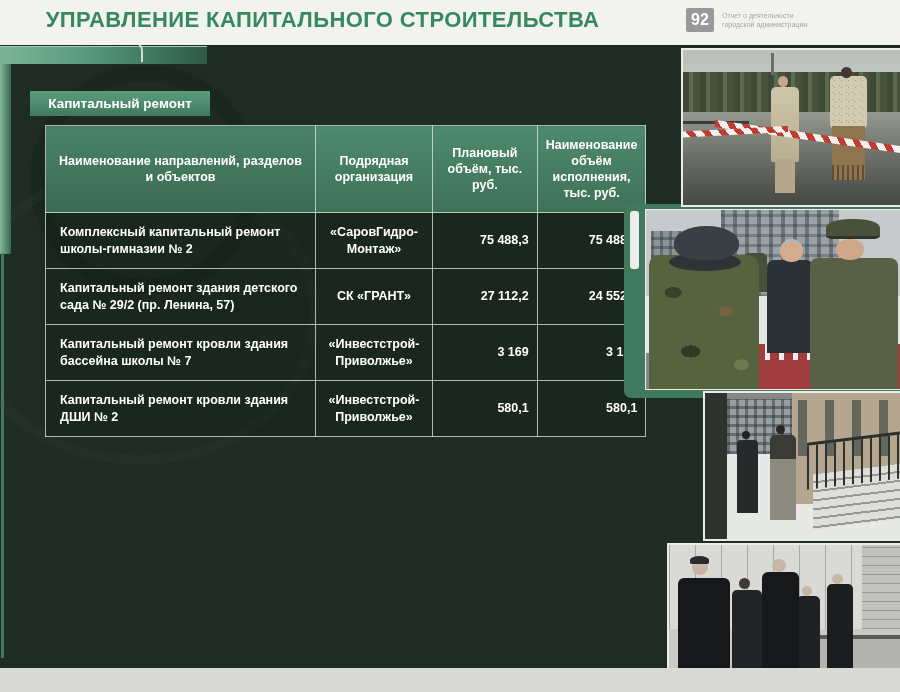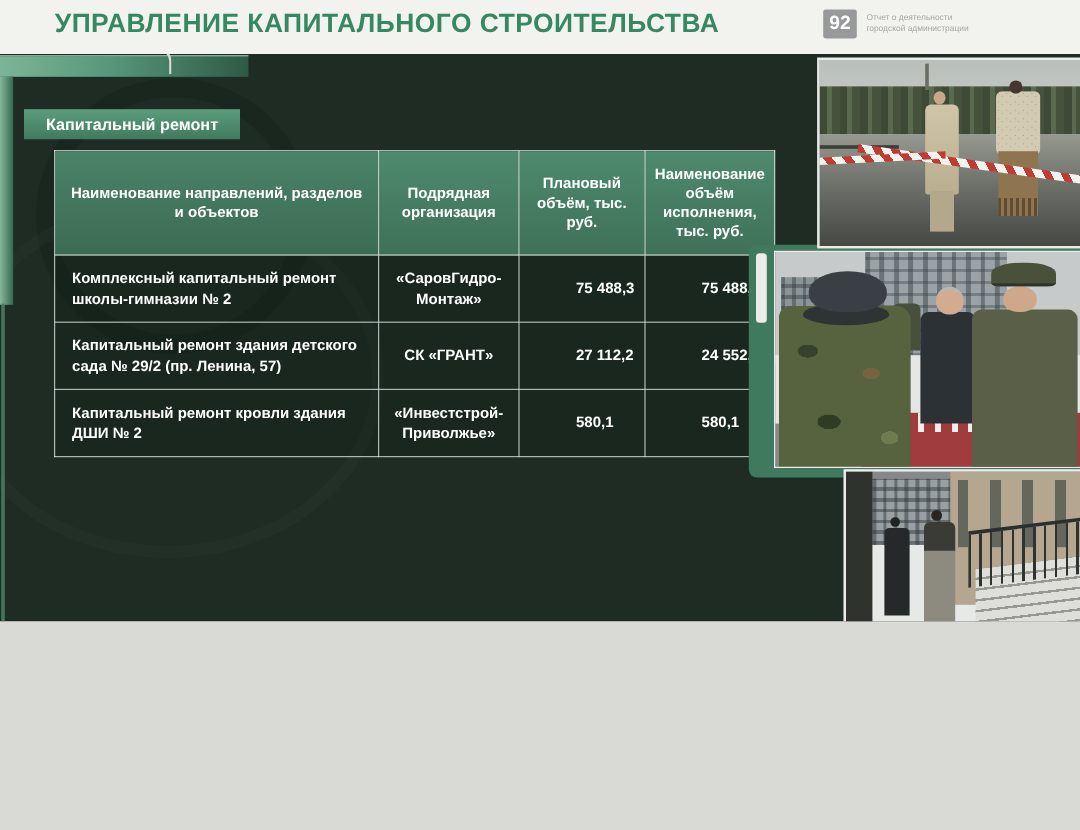--- a/index.html
+++ b/index.html
@@ -1,17 +1,17 @@
 <!DOCTYPE html>
 <html><head>
 <meta charset="utf-8">
 <style>
   html,body{margin:0;padding:0;background:#d9d9d6;}
   *{box-sizing:border-box;}
-  .stage{position:relative;width:900px;height:518px;overflow:hidden;
+  .stage{position:relative;width:900px;height:668px;overflow:hidden;
          font-family:"Liberation Sans",sans-serif;background:#f2f2ef;}
 
   
   .topband{position:absolute;left:0;top:0;width:900px;height:45px;background:#f2f2ef;}
   .page-title{position:absolute;left:0;top:7px;width:645px;text-align:center;
               font-size:22px;font-weight:bold;letter-spacing:.4px;color:#35885f;}
   .page-badge{position:absolute;left:686px;top:8px;width:28px;height:24px;background:#98999a;
               color:#fff;font-size:16px;font-weight:bold;display:flex;align-items:center;
               justify-content:center;border-radius:2px;}
   .page-note{position:absolute;left:722px;top:11px;font-size:7px;line-height:9px;color:#a6a6a3;}
@@ -26,38 +26,38 @@
   .grad-bar{position:absolute;left:0;top:1px;width:207px;height:18px;
             background:linear-gradient(90deg,#7cb596,#55977a 45%,#2e5a44);
             border-top:1px solid #a3cdb7;}
   .tab-outline{position:absolute;left:0;top:-5px;width:143px;height:22px;
                border:2px solid #d9ddd9;border-left:none;border-bottom:none;
                border-radius:0 11px 0 0;}
   .left-bar{position:absolute;left:0;top:19px;width:11px;height:190px;
             background:linear-gradient(90deg,#83b89b,#4c8166 70%,#38664e);}
   .left-line{position:absolute;left:1px;top:208px;width:3px;height:405px;background:#4c8166;opacity:.85;}
 
-  .section-badge{position:absolute;left:20px;top:46px;width:180px;height:25px;
+  .section-badge{position:absolute;left:30px;top:46px;width:180px;height:25px;
                  background:linear-gradient(180deg,#5b9d7d,#417a5e);
                  color:#fff;font-size:13.5px;font-weight:bold;display:flex;
                  align-items:center;justify-content:center;}
 
   
   .data-table{position:absolute;left:45px;top:80px;border-collapse:collapse;table-layout:fixed;
               background:rgba(12,22,16,.25);}
   .data-table td,.data-table th{border:1px solid rgba(225,232,228,.75);color:#fff;
               font-size:12.5px;font-weight:bold;vertical-align:middle;padding:4px 8px;line-height:1.3;}
   .data-table th{background:linear-gradient(180deg,#4e8a6d,#3f7158);text-align:center;}
   .data-table th.col-name{background:linear-gradient(180deg,#4a8368,#3c6b53);}
   .row-h{height:87px;}
   .row-b{height:56px;}
   .row-b-last{height:70px;}
   td.c-name{text-align:left;padding-left:14px;}
   td.c-org{text-align:center;}
-  td.c-num{text-align:left;white-space:nowrap;padding-left:47px;}
+  td.c-num{text-align:right;white-space:nowrap;padding-left:47px;}
 
   
   .photo{position:absolute;overflow:hidden;border:2px solid #e9ece8;background:#888;}
   .photo div{position:absolute;}
 
   .ph1{left:681px;top:3px;width:223px;height:159px;}
   .p1-sky{left:0;right:0;top:0;height:45%;background:linear-gradient(180deg,#b9bfba,#ccCfc7);}
   .p1-forest{left:0;right:0;top:14%;height:26%;
      background:repeating-linear-gradient(90deg,#3e4a36 0 6px,#5a6a4e 6px 10px,#46523c 10px 17px);}
   .p1-road{left:0;right:0;top:40%;bottom:0;background:linear-gradient(180deg,#96998f,#6e716a 45%,#454843);}
@@ -196,20 +196,26 @@
         <td class="c-num">75 488,3</td>
         <td class="c-num">75 488,3</td>
       </tr>
       <tr class="row-b">
         <td class="c-name">Капитальный ремонт здания детского сада № 29/2 (пр. Ленина, 57)</td>
         <td class="c-org">СК «ГРАНТ»</td>
         <td class="c-num">27 112,2</td>
         <td class="c-num">24 552,9</td>
       </tr>
       <tr class="row-b">
+        <td class="c-name">Капитальный ремонт кровли здания бассейна школы № 7</td>
+        <td class="c-org">«Инвестстрой-Приволжье»</td>
+        <td class="c-num">3 169</td>
+        <td class="c-num">3 169</td>
+      </tr>
+      <tr class="row-b">
         <td class="c-name">Капитальный ремонт кровли здания ДШИ № 2</td>
         <td class="c-org">«Инвестстрой-Приволжье»</td>
         <td class="c-num">580,1</td>
         <td class="c-num">580,1</td>
       </tr>
     </tbody>
       </table>
 
     <div class="ph2-frame"></div>
     <div class="ph2-tab"></div>

